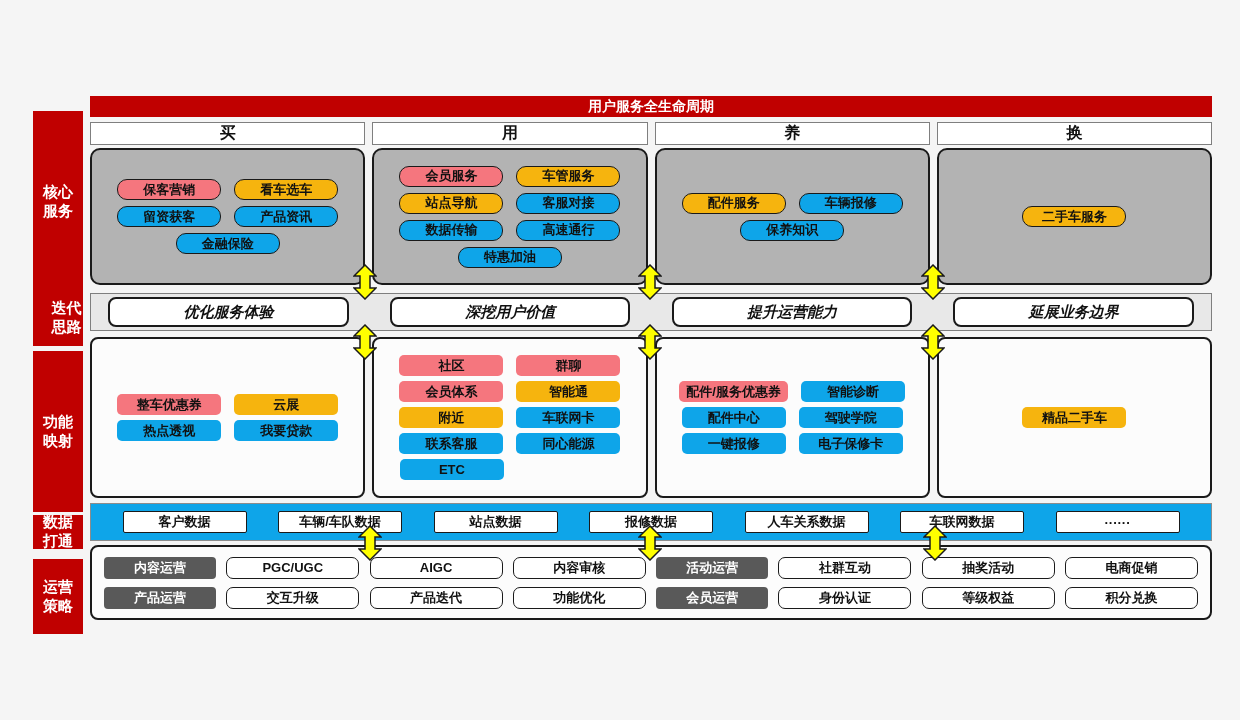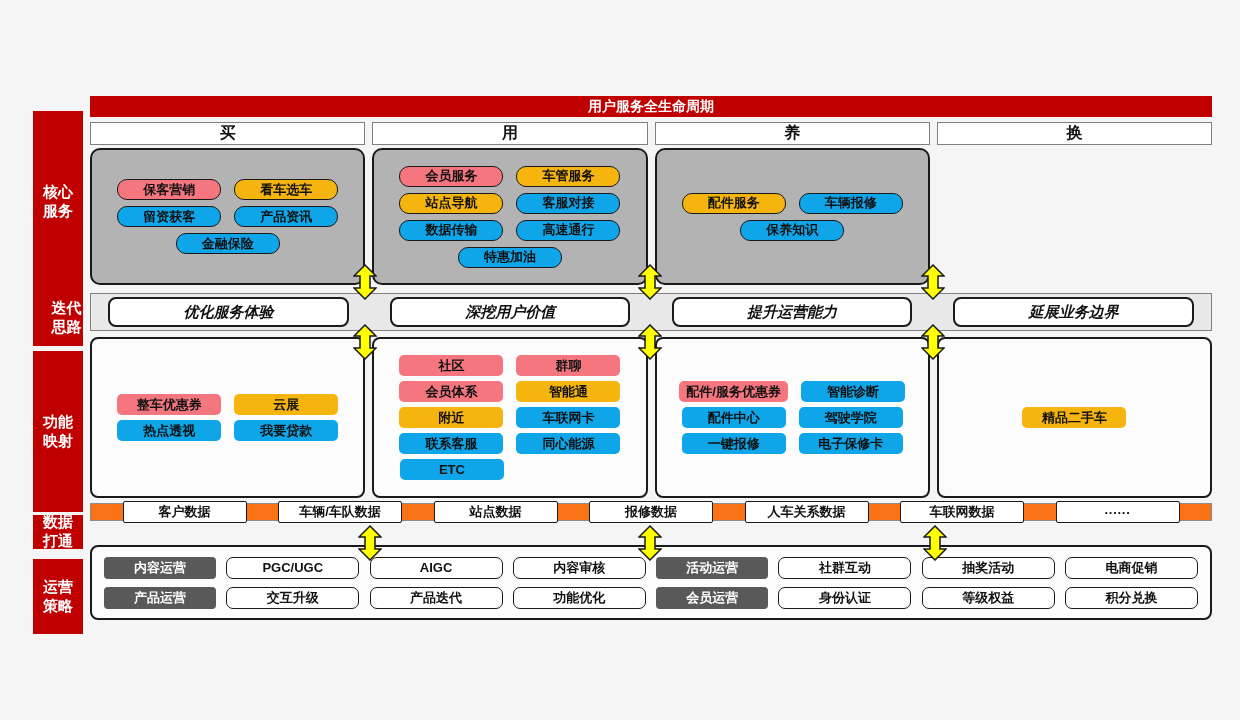--- a/index.html
+++ b/index.html
@@ -40,21 +40,21 @@
   .iter-box{width:86%;height:26px;margin:0 auto;background:#fff;border:2px solid #1a1a1a;
     border-radius:8px;display:flex;align-items:center;justify-content:center;
     font-style:italic;font-weight:bold;font-size:15px;}
   
   .map-row{left:90px;top:337px;width:1122px;height:161px;}
   .map-panel{background:#FCFCFC;border:2px solid #1a1a1a;border-radius:8px;box-sizing:border-box;
     display:flex;flex-direction:column;justify-content:center;align-items:center;gap:5px;}
   .w220{width:220px;}
   .row-left{justify-content:flex-start;}
   
-  .data-band{left:90px;top:503px;width:1122px;height:18px;background:#f97316;
+  .data-band{left:90px;top:503px;width:1122px;height:38px;background:#0ea5e9;
     border:1px solid #8C8C8C;box-sizing:border-box;
     display:flex;align-items:center;justify-content:space-evenly;}
   .data-box{width:124px;height:22px;background:#fff;border:1.5px solid #1a1a1a;border-radius:2px;
     box-sizing:border-box;display:flex;align-items:center;justify-content:center;
     font-size:13px;font-weight:bold;white-space:nowrap;}
   
   .ops-panel{left:90px;top:545px;width:1122px;height:75px;background:#FCFCFC;
     border:2px solid #1a1a1a;border-radius:8px;box-sizing:border-box;
     display:flex;flex-direction:column;justify-content:center;gap:8px;padding:4px 12px;}
   .ops-grid{display:grid;grid-template-columns:112px 133px 133px 133px 112px 133px 133px 133px;
@@ -125,20 +125,25 @@
       <div class="chip bordered teal">特惠加油</div>
     </div>
   </div>
   <div class="core-panel">
     <div class="chip-row">
       <div class="chip bordered orange">配件服务</div>
       <div class="chip bordered teal">车辆报修</div>
     </div>
     <div class="chip-row">
       <div class="chip bordered teal">保养知识</div>
+    </div>
+  </div>
+  <div class="core-panel">
+    <div class="chip-row">
+      <div class="chip bordered orange">二手车服务</div>
     </div>
   </div>
 </div>
 
 <div class="abs grid4 iter-band">
   <div class="iter-box">优化服务体验</div>
   <div class="iter-box">深挖用户价值</div>
   <div class="iter-box">提升运营能力</div>
   <div class="iter-box">延展业务边界</div>
 </div>

